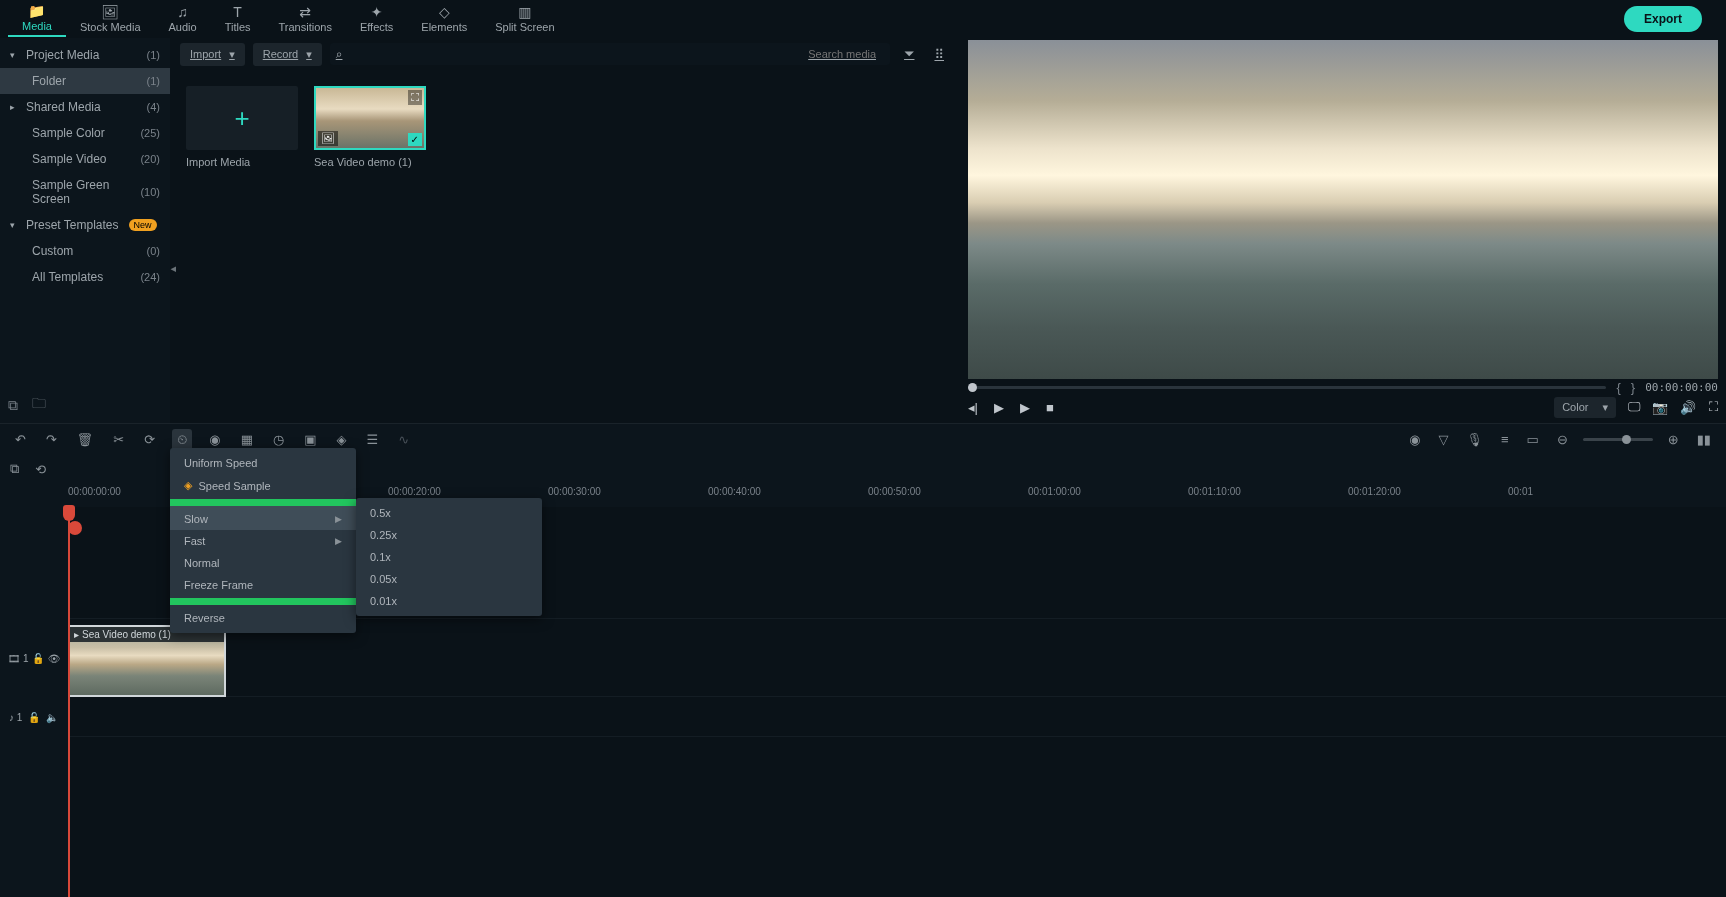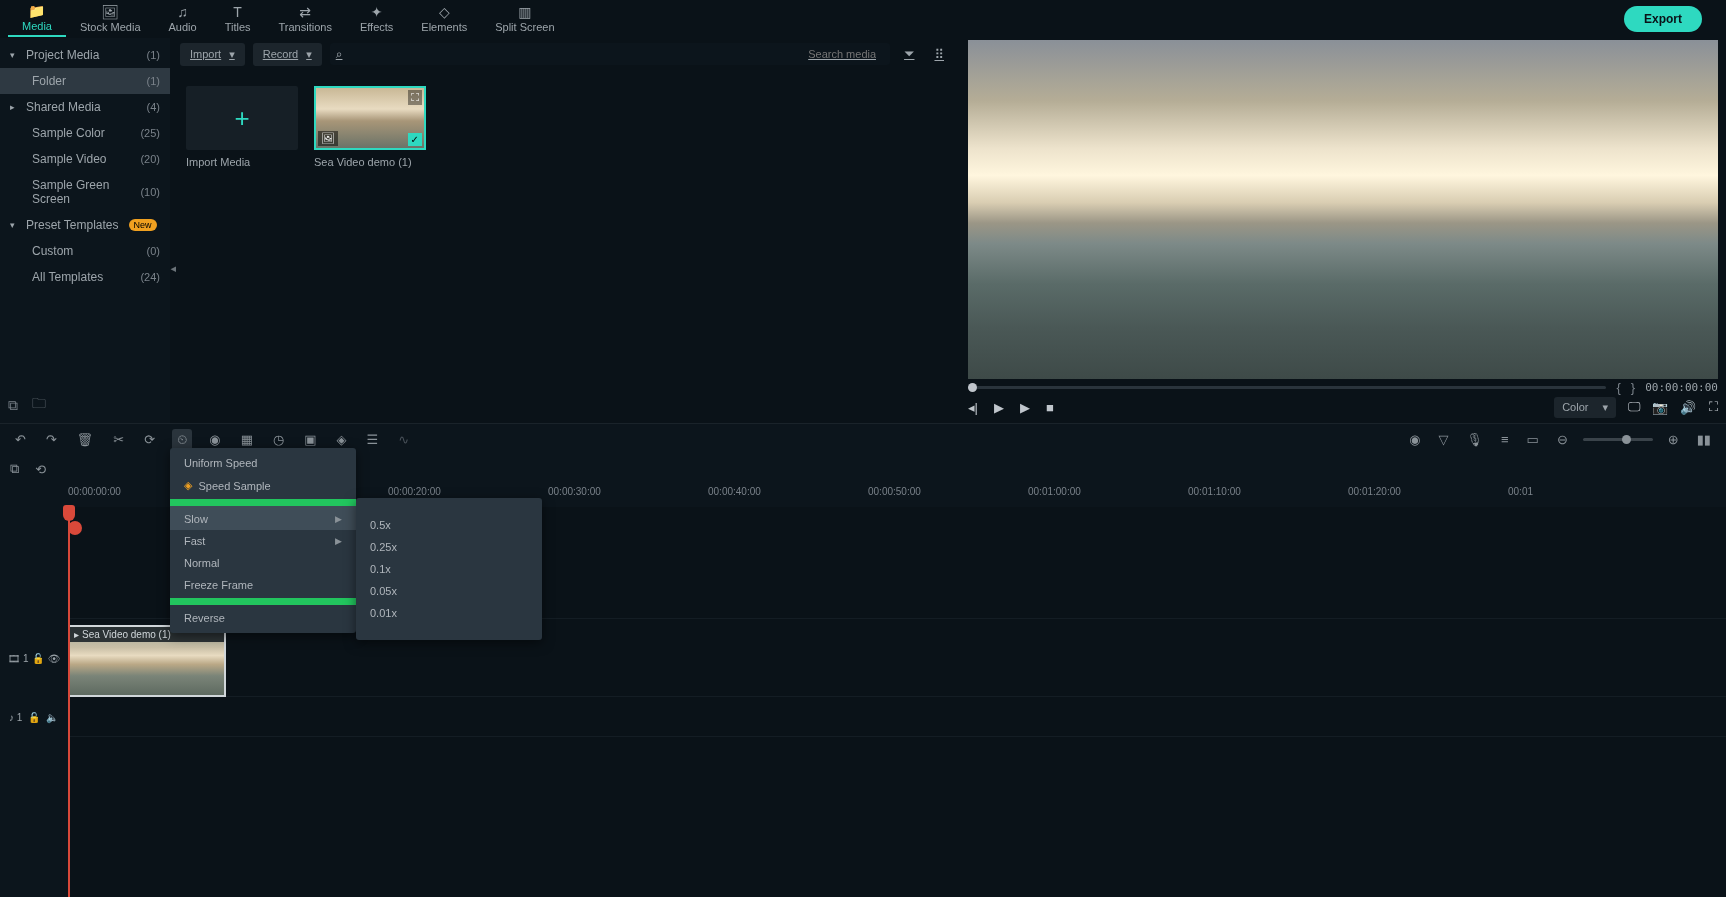--- a/index.html
+++ b/index.html
@@ -94,21 +94,21 @@
 
 
 .context-menu { position: absolute; left: 170px; top: 448px; width: 186px; background: #2a3640; border-radius: 3px; z-index: 100; box-shadow: 0 3px 12px rgba(0,0,0,0.5); padding: 4px 0; }
 .ctx-item { padding: 5px 14px; font-size: 11px; color: #b0b6bc; cursor: pointer; display: flex; align-items: center; justify-content: space-between; }
 .ctx-item.highlighted { background: #3f4d58; }
 .ctx-item.sep-above { border-top: 7px solid #22c55e; margin-top: 2px; padding-top: 7px; }
 .ctx-arrow { font-size: 9px; color: #8a9298; }
 .ctx-icon { margin-right: 6px; color: #f0a020; }
 .ctx-left { display: flex; align-items: center; }
 
-.submenu { position: absolute; left: 356px; top: 498px; width: 186px; background: #2a3640; border-radius: 3px; z-index: 101; box-shadow: 0 3px 12px rgba(0,0,0,0.5); padding: 16px 0; }
+.submenu { position: absolute; left: 356px; top: 498px; width: 186px; background: #2a3640; border-radius: 3px; z-index: 101; box-shadow: 0 3px 12px rgba(0,0,0,0.5); padding: 4px 0; }
 .sub-item { padding: 5px 14px; font-size: 11px; color: #b0b6bc; cursor: pointer; }
 
 .second-row { height: 28px; display: flex; align-items: center; padding: 0 10px; gap: 16px; background: #0c151c; }
 .second-row-btn { background: transparent; border: none; color: #8a9298; font-size: 13px; cursor: pointer; }
 </style>
 </head>
 <body>
 
 <div class="top-nav">
   <div class="nav-tab active">

